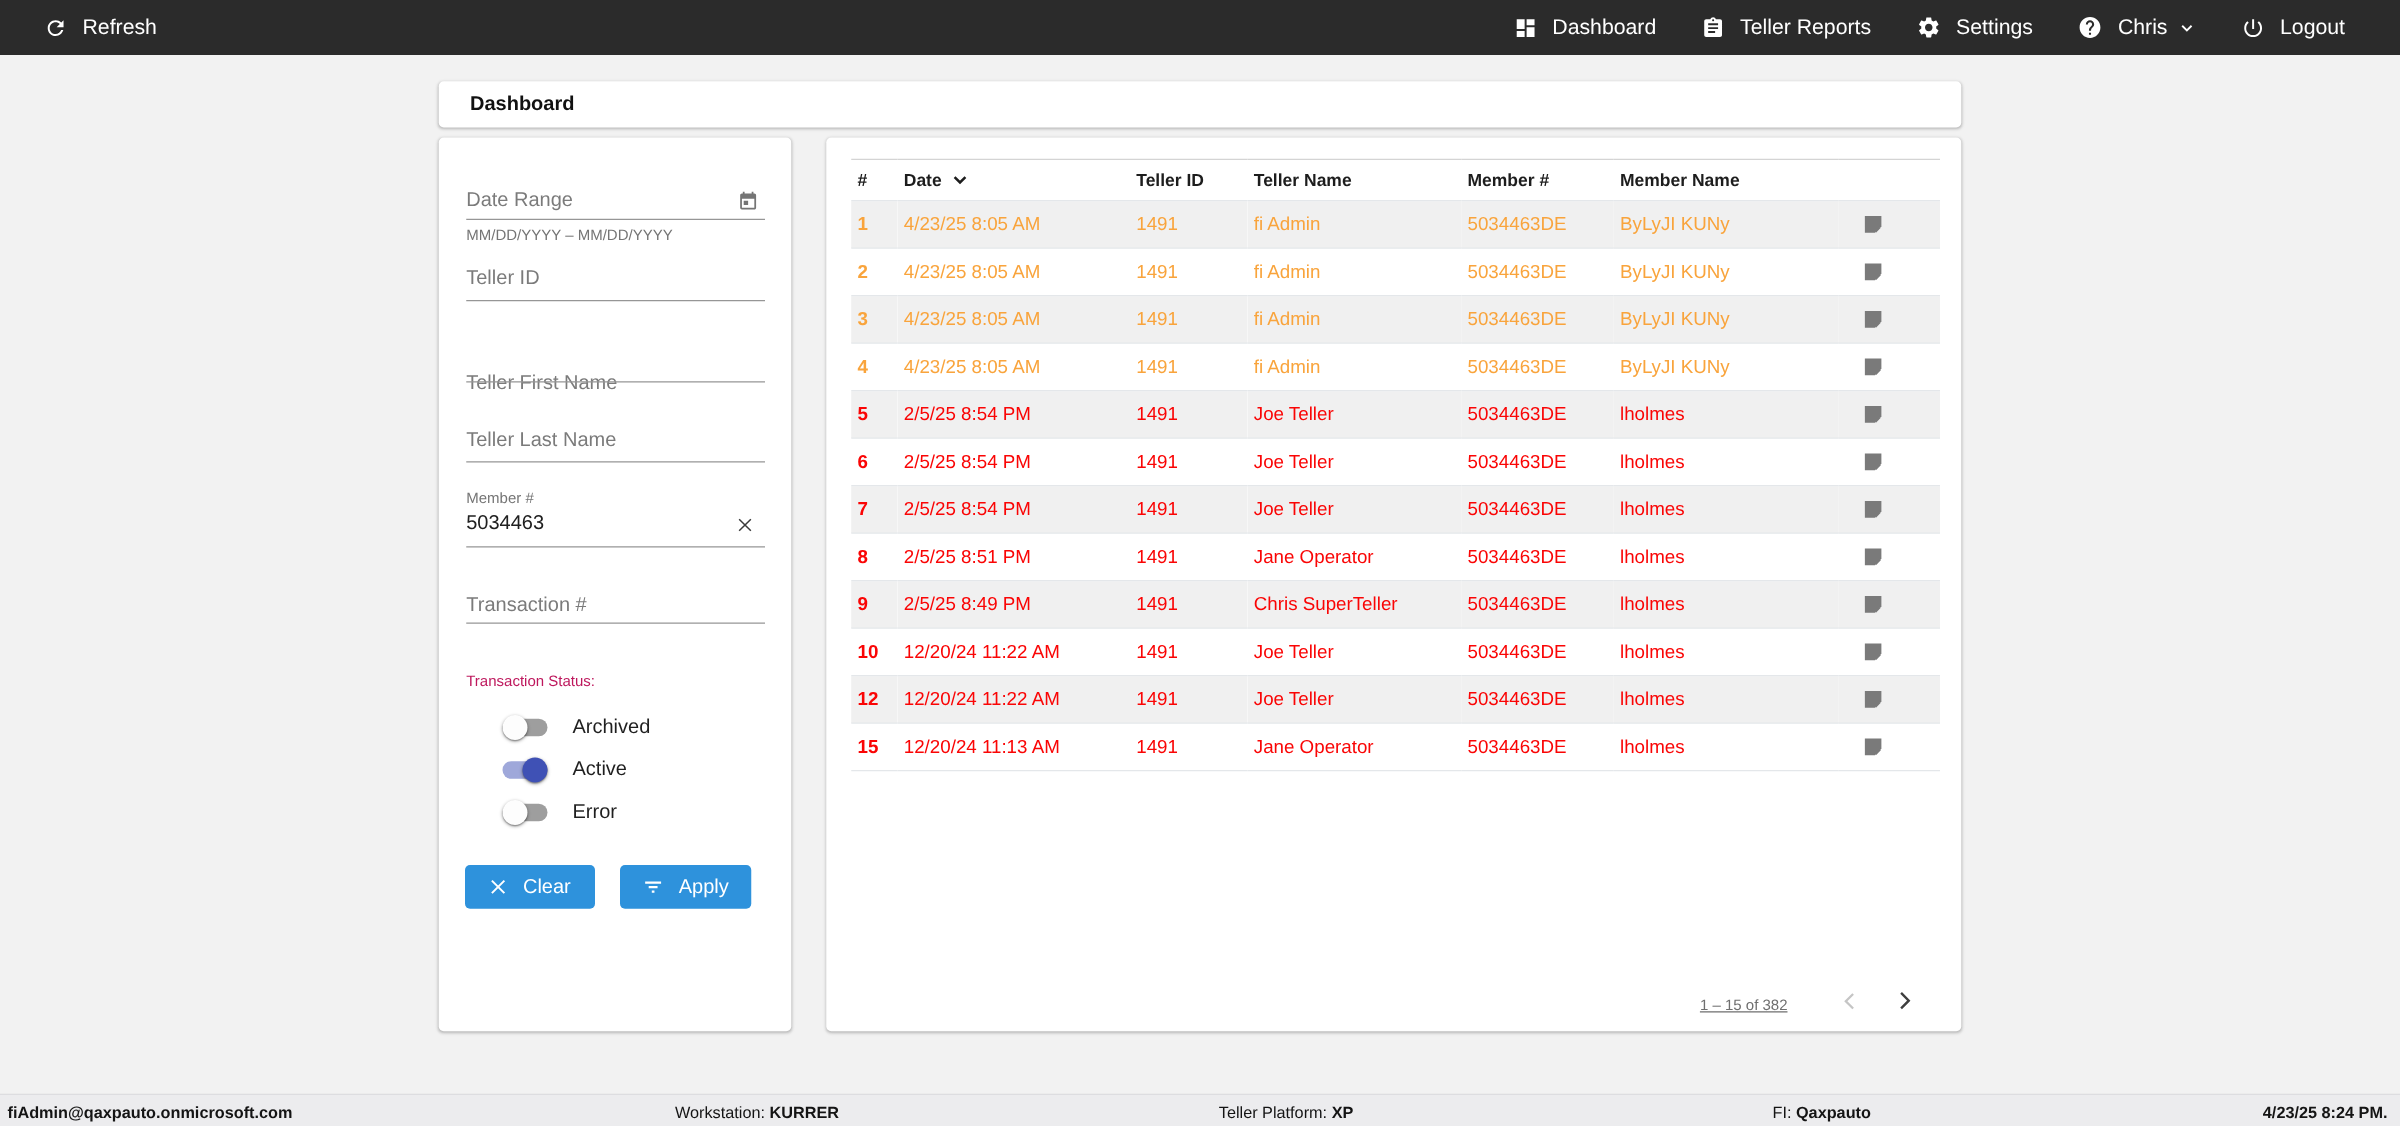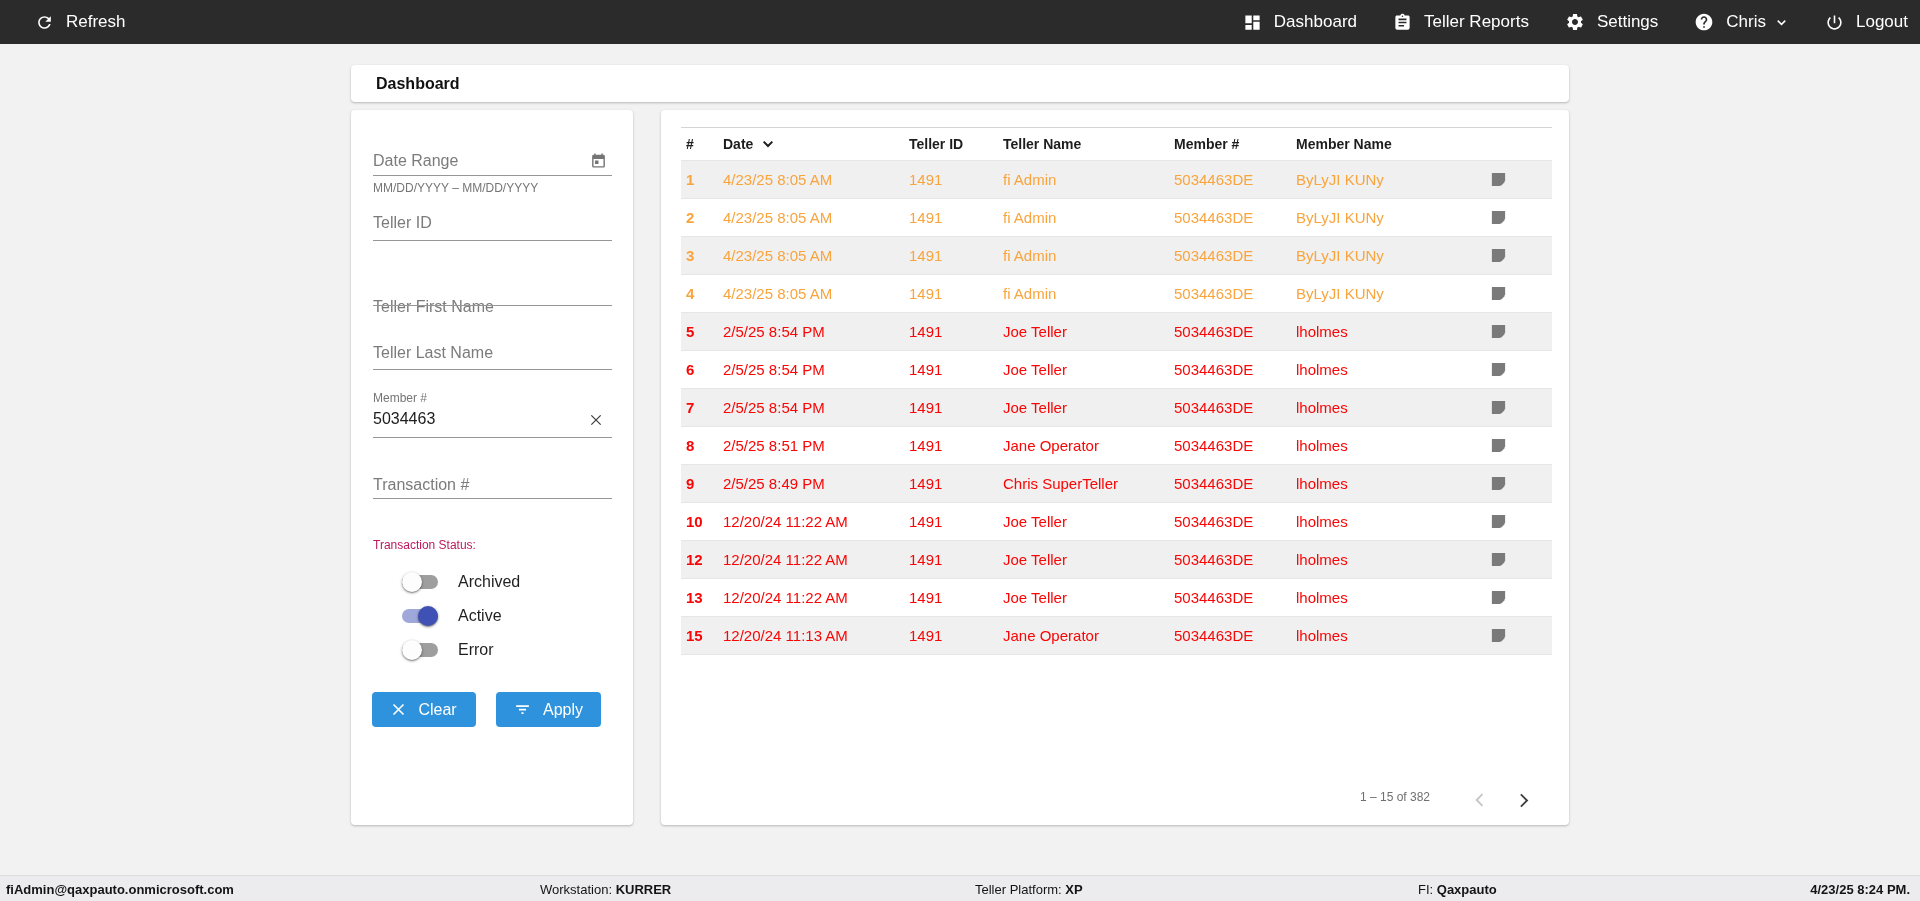--- a/index.html
+++ b/index.html
@@ -10,21 +10,21 @@
     color:#1f1f1f;
     position:relative;
     overflow:hidden;
   }
   svg { display:block; }
 
   
   .topbar {
     height:44px; background:#2b2b2b; color:#fff;
     display:flex; align-items:center; justify-content:space-between;
-    padding:0 12px 0 35px;
+    padding:0 44px 0 35px;
   }
   .tb-item {
     display:flex; align-items:center; gap:12px;
     font-size:17px; color:#fff; cursor:pointer; white-space:nowrap;
   }
   .tb-right { display:flex; align-items:center; gap:36px; }
   .tb-caret { margin-left:-4px; }
 
   
   .page-wrap { margin:0 351px; width:1218px; }
@@ -107,22 +107,22 @@
   .c-icon { width:81px; }
   td.c-icon { padding-right:45px; }
   td.c-icon svg { width:17px; height:17px; }
   td.c-icon .note-wrap { display:flex; justify-content:flex-end; }
   tr.row-warning td { color:#f9a43c; }
   tr.row-error td { color:#fa0505; }
   td.c-num { font-weight:bold; }
 
   .pagination {
     position:absolute; top:680px; right:35px;
-    display:flex; align-items:flex-start;
-    font-size:12px; color:#6f6f6f;
+    display:flex; align-items:flex-end;
+    font-size:12px; color:#6f6f6f;text-decoration:underline;
   }
   .pg-range { margin-right:40px; }
   .pg-btn { cursor:pointer; }
   .pg-prev { margin-right:23px; }
 
   
   .footer {
     position:absolute; left:0; bottom:0; width:1920px; height:26px;
     background:#ececee; border-top:1px solid #dddde0;
     font-size:13px; color:#141414;
@@ -462,36 +462,20 @@
     <td class="c-icon">
       <span class="note-wrap">
         <svg width="18" height="18" viewBox="0 0 18 18">
           <path d="M2 2h14v8.6L10.6 16H2z" fill="#7a7a7a"></path>
           <path d="M11.4 16v-4.3h4.3z" fill="#7a7a7a"></path>
         </svg>
       </span>
     </td>
   </tr>
               <tr class="row-error">
-    <td class="c-num">13</td>
-    <td class="c-date">12/20/24 11:22 AM</td>
-    <td class="c-tid">1491</td>
-    <td class="c-tname">Joe Teller</td>
-    <td class="c-mnum">5034463DE</td>
-    <td class="c-mname">lholmes</td>
-    <td class="c-icon">
-      <span class="note-wrap">
-        <svg width="18" height="18" viewBox="0 0 18 18">
-          <path d="M2 2h14v8.6L10.6 16H2z" fill="#7a7a7a"></path>
-          <path d="M11.4 16v-4.3h4.3z" fill="#7a7a7a"></path>
-        </svg>
-      </span>
-    </td>
-  </tr>
-              <tr class="row-error">
     <td class="c-num">15</td>
     <td class="c-date">12/20/24 11:13 AM</td>
     <td class="c-tid">1491</td>
     <td class="c-tname">Jane Operator</td>
     <td class="c-mnum">5034463DE</td>
     <td class="c-mname">lholmes</td>
     <td class="c-icon">
       <span class="note-wrap">
         <svg width="18" height="18" viewBox="0 0 18 18">
           <path d="M2 2h14v8.6L10.6 16H2z" fill="#7a7a7a"></path>

